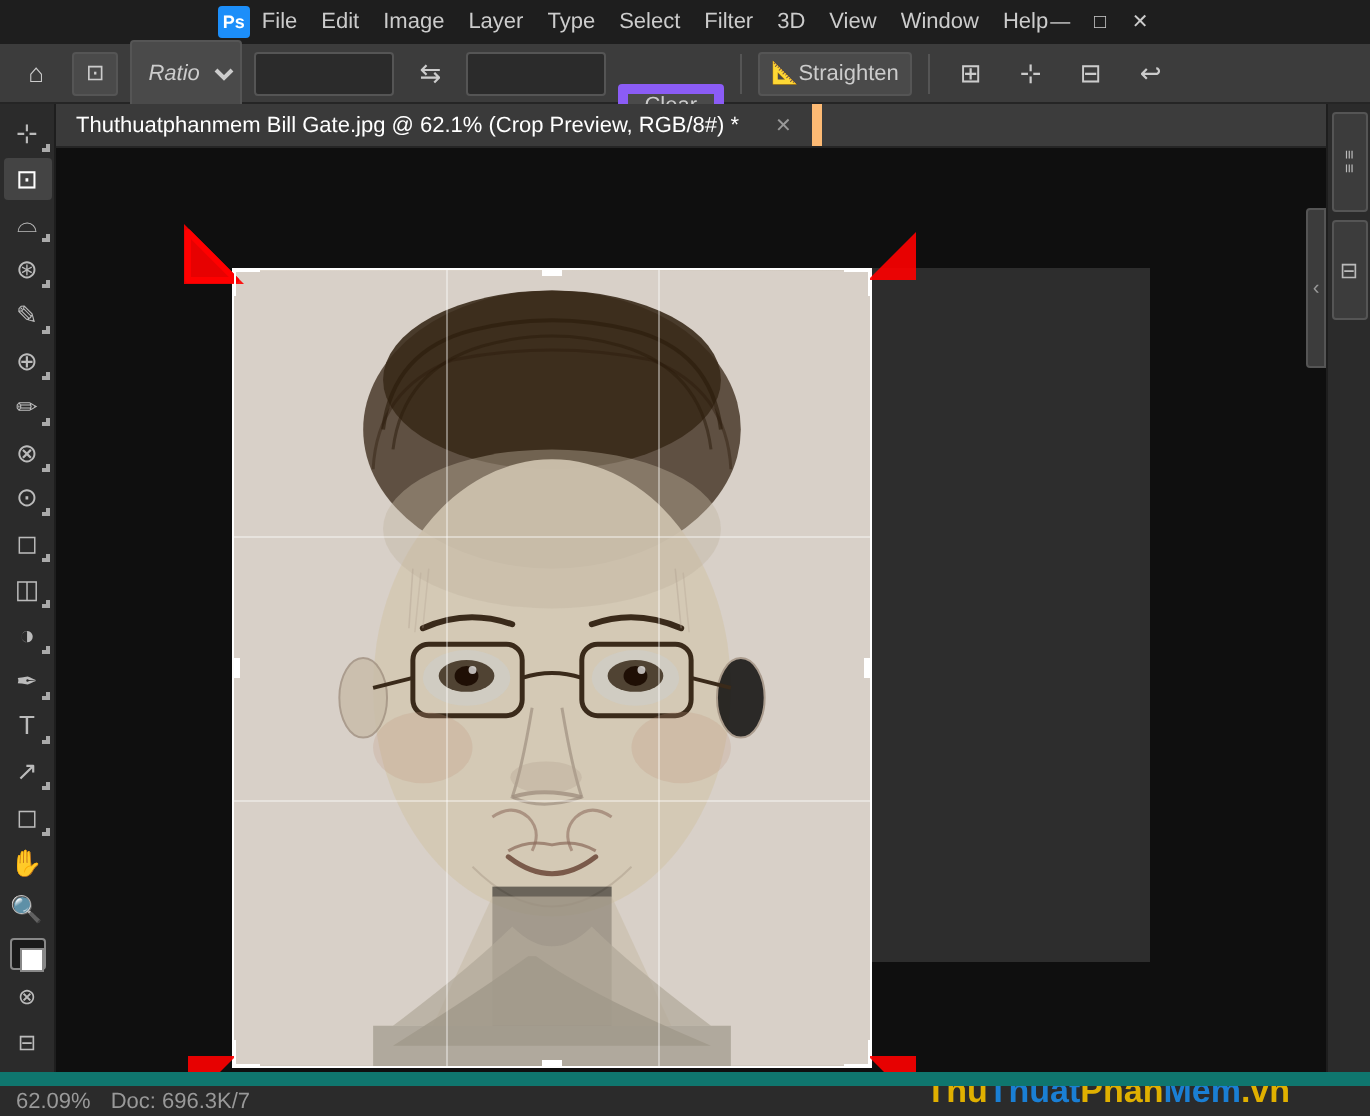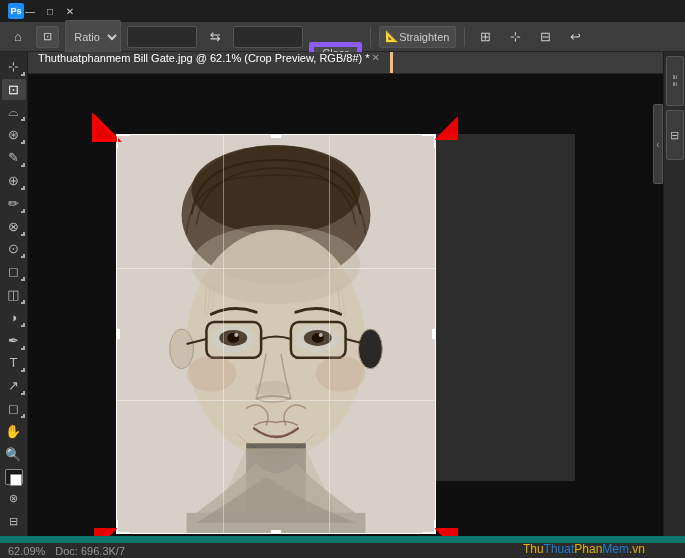--- a/index.html
+++ b/index.html
@@ -4,21 +4,21 @@
   <style>
     * { margin: 0; padding: 0; box-sizing: border-box; }
     body { width: 685px; height: 558px; overflow: hidden; background: #2b2b2b; font-family: Arial, sans-serif; font-size: 11px; color: #ccc; user-select: none; }
 
     
     #title-bar {
       height: 22px;
       background: #1e1e1e;
       display: flex;
       align-items: center;
-      justify-content: flex-start;
+      justify-content: center;
       padding: 0 8px;
       color: #ccc;
       font-size: 11px;
     }
     #title-bar .title-left { display: flex; align-items: center; gap: 6px; }
     #title-bar .title-left .ps-icon { width: 16px; height: 16px; background: #1c8ef9; color: #fff; font-size: 9px; font-weight: bold; display: flex; align-items: center; justify-content: center; border-radius: 2px; }
     #title-bar .menu-items { display: flex; gap: 12px; }
     #title-bar .menu-items span { cursor: pointer; }
     #title-bar .win-controls { display: flex; gap: 8px; }
     #title-bar .win-controls span { width: 12px; height: 12px; display: flex; align-items: center; justify-content: center; font-size: 10px; cursor: pointer; }
@@ -58,20 +58,21 @@
     }
     .opt-select {
       height: 34px;
       background: #4a4a4a;
       border: 1px solid #555;
       color: #ccc;
       font-size: 11px;
       padding: 0 4px;
       border-radius: 2px;
       cursor: pointer;
+      font-style: italic;
     }
     .opt-separator { width: 1px; height: 20px; background: #555; margin: 0 2px; }
     .opt-icon-btn {
       width: 24px; height: 22px;
       background: transparent;
       border: none;
       color: #ccc;
       font-size: 13px;
       cursor: pointer;
       display: flex; align-items: center; justify-content: center;
@@ -132,22 +133,22 @@
       height: 22px;
       background: #3c3c3c;
       display: flex;
       align-items: center;
       border-bottom: 1px solid #252525;
     }
     .tab-item {
       height: 100%;
       padding: 0 10px;
       background: #4a4a4a;
-      border-right: 3px solid #fdba74;
-      display: flex; align-items: flex-start; gap: 2px;
+      border-right: 5px solid #fdba74;
+      display: flex; align-items: center; gap: 18px;
       font-size: 11px; color: #ccc;
       cursor: pointer;
     }
     .tab-item.active { background: #3a3a3a; color: #fff; }
     .tab-close { font-size: 10px; cursor: pointer; color: #999; }
 
     
     #canvas-bg {
       width: 100%;
       height: calc(100% - 22px);
@@ -251,22 +252,22 @@
       gap: 10px;
       font-size: 11px;
       color: #999;
       position: relative;
       overflow: hidden;
     }
     #status-bar .watermark {
       position: absolute;
       right: 40px;
       bottom: 2px;
-      font-size: 12px;
-      font-weight: normal;
+      font-size: 17px;
+      font-weight: bold;
       color: #e0b000;
       letter-spacing: 0;
     }
     #status-bar .watermark span.thu { color: #e0b000; }
     #status-bar .watermark span.thuat { color: #1a7fd4; }
     #status-bar .watermark span.phan { color: #e0b000; }
     #status-bar .watermark span.mem { color: #1a7fd4; }
     #status-bar .watermark span.vn { color: #e0b000; }
 
     
@@ -282,20 +283,33 @@
       cursor: pointer;
       border-radius: 2px 0 0 2px;
     }
   </style>
 </head>
 <body>
 
 <div id="title-bar">
   <div class="title-left">
     <div class="ps-icon">Ps</div>
+    <div class="menu-items">
+      <span>File</span>
+      <span>Edit</span>
+      <span>Image</span>
+      <span>Layer</span>
+      <span>Type</span>
+      <span>Select</span>
+      <span>Filter</span>
+      <span>3D</span>
+      <span>View</span>
+      <span>Window</span>
+      <span>Help</span>
+    </div>
   </div>
   <div class="win-controls">
     <span>—</span>
     <span>□</span>
     <span>✕</span>
   </div>
 </div>
 
 <div id="options-bar">
   <button class="opt-icon-btn">⌂</button>

